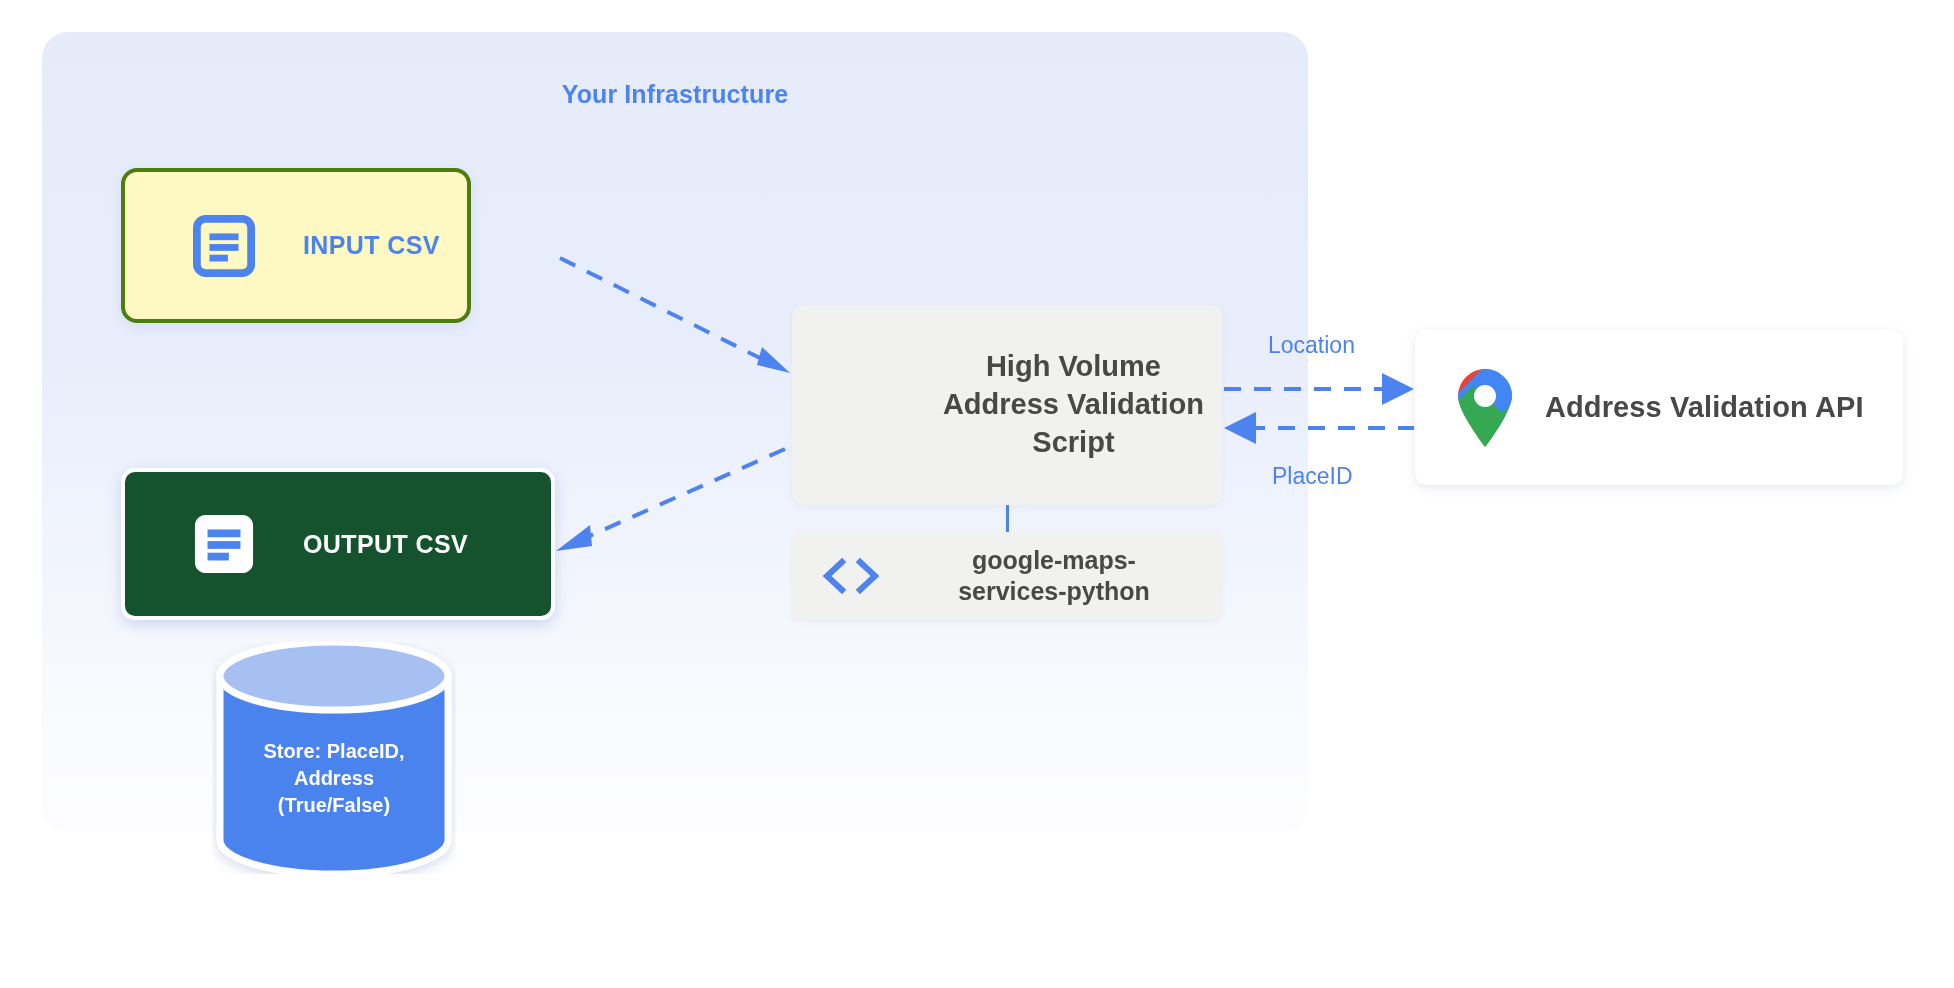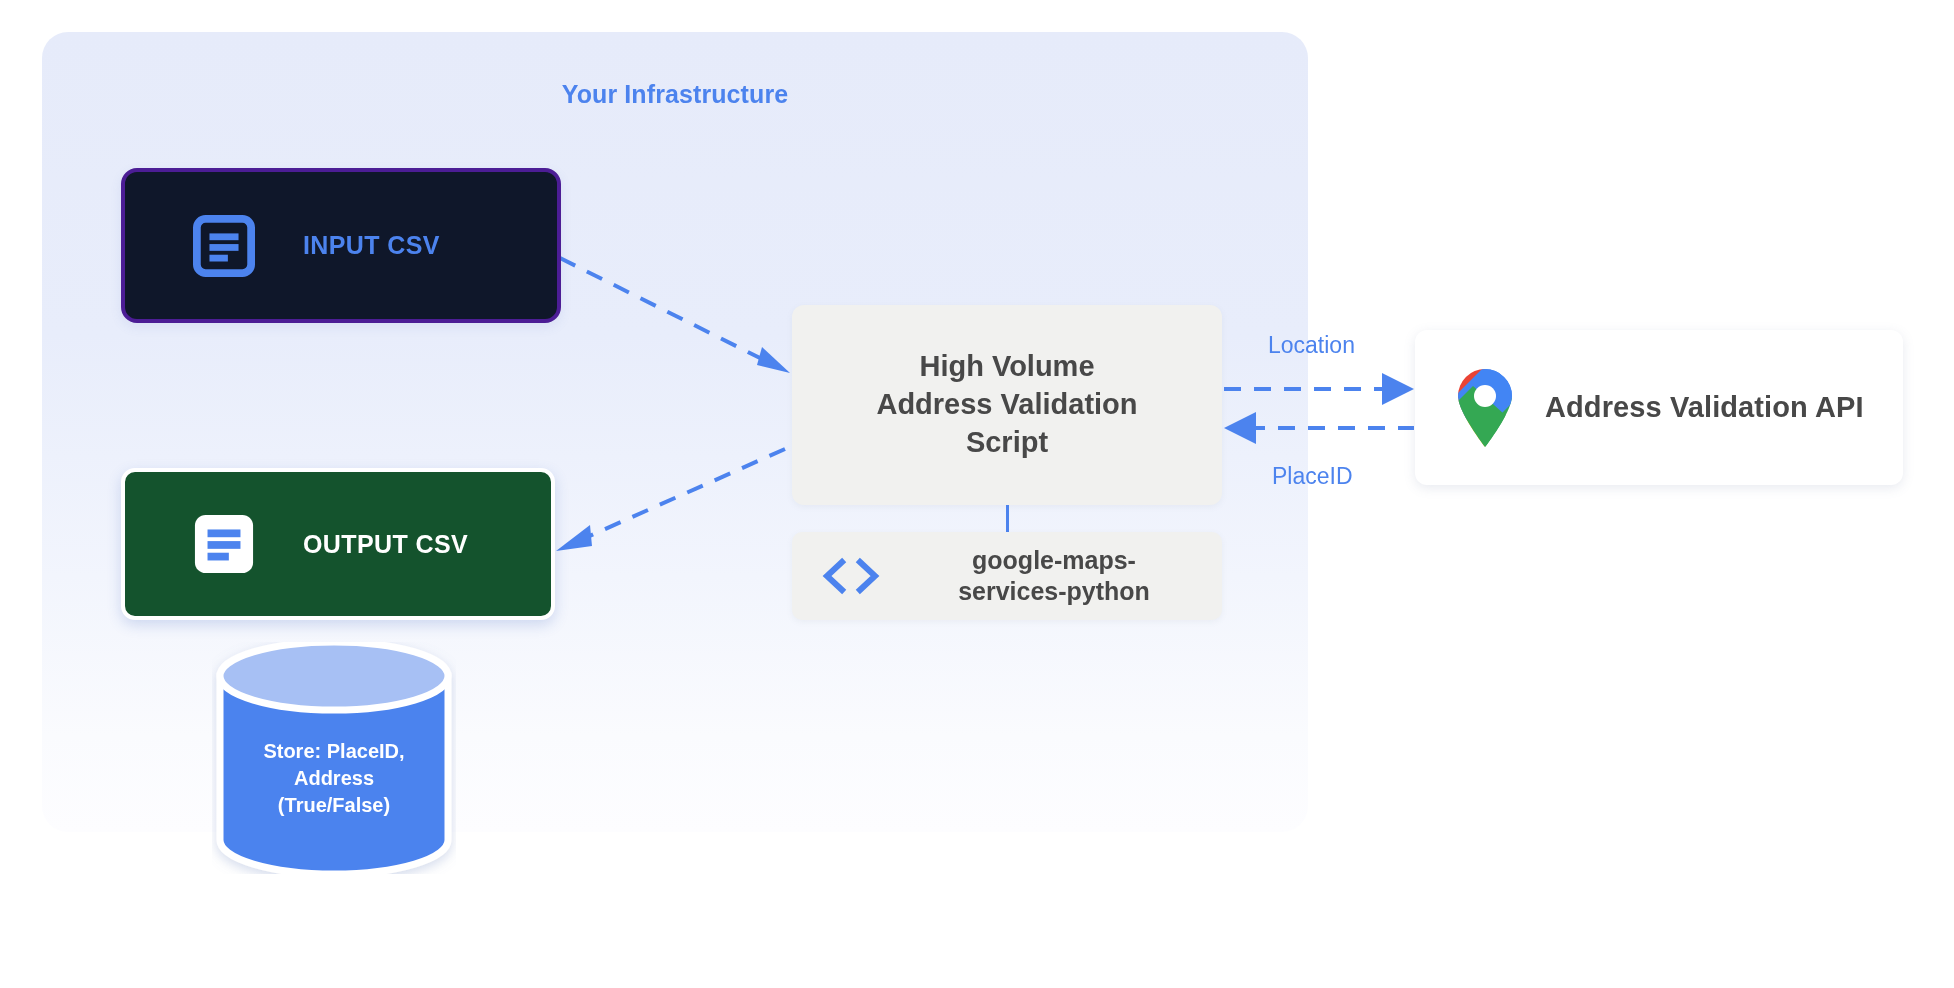--- a/index.html
+++ b/index.html
@@ -44,24 +44,24 @@
   .node {
     position: absolute;
     box-sizing: border-box;
     display: flex;
     align-items: center;
   }
 
   #input-csv-node {
     left: 121px;
     top: 168px;
-    width: 440px;
+    width: 350px;
     height: 155px;
-    background: #0f172a;
-    border: 4px solid #4c1d95;
+    background: #fef9c3;
+    border: 4px solid #4d7c0f;
     border-radius: 16px;
     box-shadow: 0 4px 12px rgba(80,110,190,0.10);
     padding-left: 68px;
   }
   #output-csv-node {
     left: 121px;
     top: 468px;
     width: 434px;
     height: 152px;
     background: #14532d;
@@ -83,21 +83,21 @@
   .doc-icon { width: 62px; height: 62px; flex: 0 0 auto; }
 
   
   #script-node {
     left: 792px;
     top: 305px;
     width: 430px;
     height: 200px;
     background: #F1F1EF;
     border-radius: 12px;
-    justify-content: center;
+    justify-content: flex-end;
     box-shadow: 0 2px 6px rgba(120,125,140,0.08);
   }
   #script-label {
     text-align: center;
     font-size: 29px;
     font-weight: bold;
     color: #484848;
     line-height: 1.30;
     padding: 0 18px;
   }

